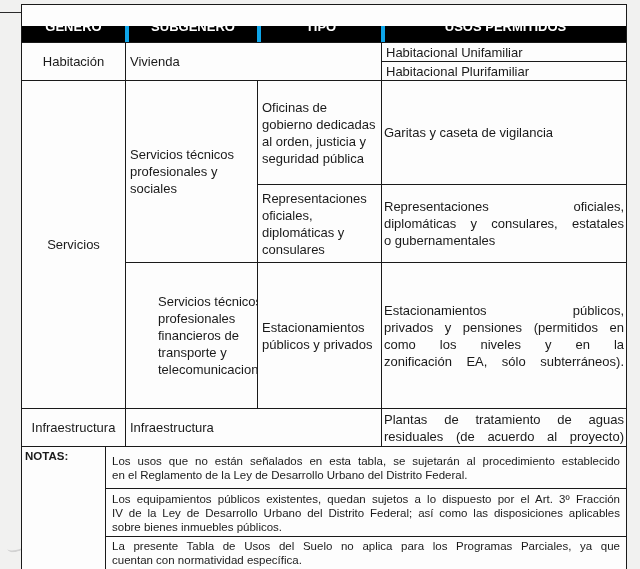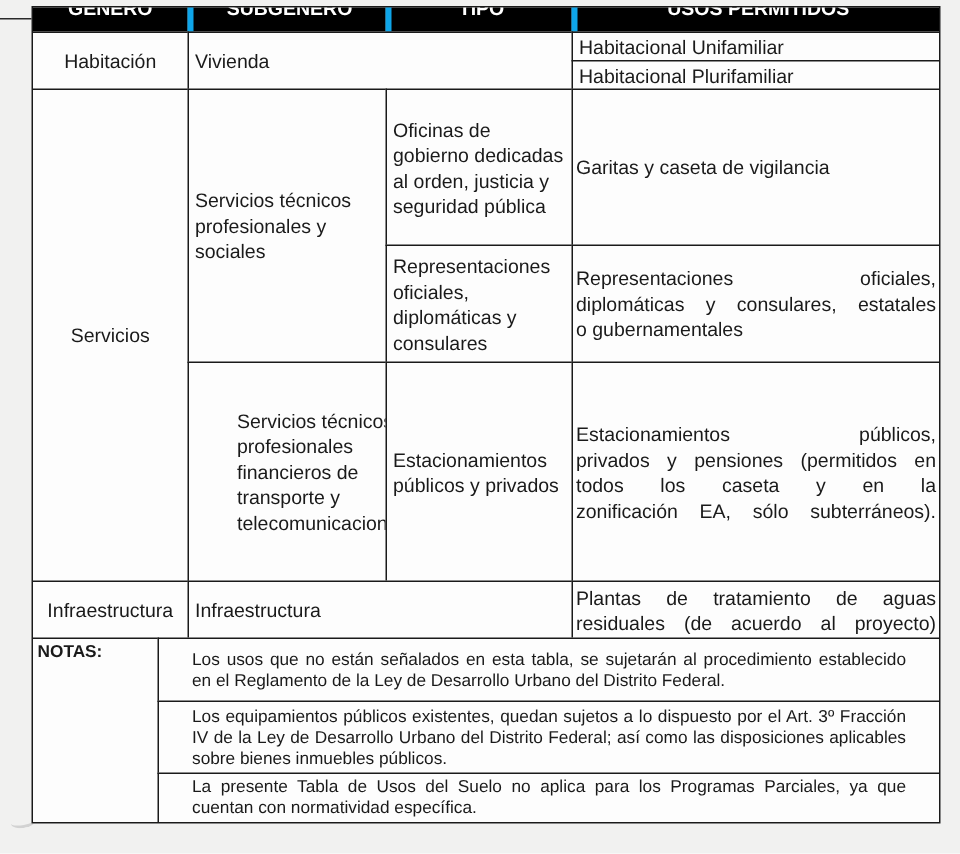--- a/index.html
+++ b/index.html
@@ -12,21 +12,21 @@
   .page{position:absolute;inset:0;}
   
   .tick{position:absolute;left:0;top:12px;width:22px;height:1px;background:#2a2a2a;}
   
   .smudge{position:absolute;left:7px;top:543px;width:17px;height:7px;
     border-bottom:2px solid #d2d2d2;border-radius:50%;transform:rotate(-10deg);}
 
   .tbl{position:absolute;left:21px;top:4px;width:606px;
     background:#fdfdfd;border:1px solid #1a1a1a;box-sizing:border-box;}
   .grid-main{display:grid;grid-template-columns:103px 132px 124px 245px;
-    grid-template-rows:16px 19px 19px 104px 78px 146px 38px;}
+    grid-template-rows:16px 19px 19px 104px 78px 146px 38px;margin-top:21px;}
   .grid-notes{display:grid;grid-template-columns:83px 521px;
     grid-template-rows:42px 48px 33px;}
 
   .c{border-left:1px solid #1a1a1a;border-top:1px solid #1a1a1a;
      box-sizing:border-box;display:flex;align-items:center;overflow:hidden;
      font-size:13px;line-height:17px;}
   .nl{border-left:none;}
 
   
   .hdr{background:#000;color:#fff;font-weight:bold;border-top:none;
@@ -58,21 +58,21 @@
   .srv-s2{grid-row:6;grid-column:2;padding-left:32px;}
   .est-t{grid-row:6;grid-column:3;}
   .est-u{grid-row:6;grid-column:4;}
   .inf-g{grid-row:7;grid-column:1;}
   .inf-s{grid-row:7;grid-column:2/4;}
   .inf-u{grid-row:7;grid-column:4;}
 
   
   .notes-label{grid-row:1/4;grid-column:1;align-items:flex-start;
     font-weight:bold;font-size:11.5px;line-height:13px;padding:3px 3px;}
-  .note{font-size:11.5px;line-height:14px;padding:2px 22px;}
+  .note{font-size:11.5px;line-height:14px;padding:2px 6px;}
   .n1{grid-row:1;grid-column:2;} .n2{grid-row:2;grid-column:2;} .n3{grid-row:3;grid-column:2;}
 </style>
 </head>
 <body>
 
 <div class="page">
 
   <div class="tick"></div>
   <div class="smudge"></div>
 
@@ -131,21 +131,21 @@
       <div class="c tl srv-s2">
         <span>Servicios técnicos profesionales financieros de transporte y telecomunicaciones</span>
       </div>
       <div class="c tl est-t">
         <span>Estacionamientos públicos y privados</span>
       </div>
       <div class="c pad est-u">
         <div class="lines">
             <div>Estacionamientos públicos,</div>
             <div>privados y pensiones (permitidos en</div>
-            <div>todos los caseta y en la</div>
+            <div>como los niveles y en la</div>
             <div>zonificación EA, sólo subterráneos).</div>
           </div>
       </div>
 
       <div class="c nl tc inf-g">
         <span>Infraestructura</span>
       </div>
       <div class="c tl inf-s">
         <span>Infraestructura</span>
       </div>

